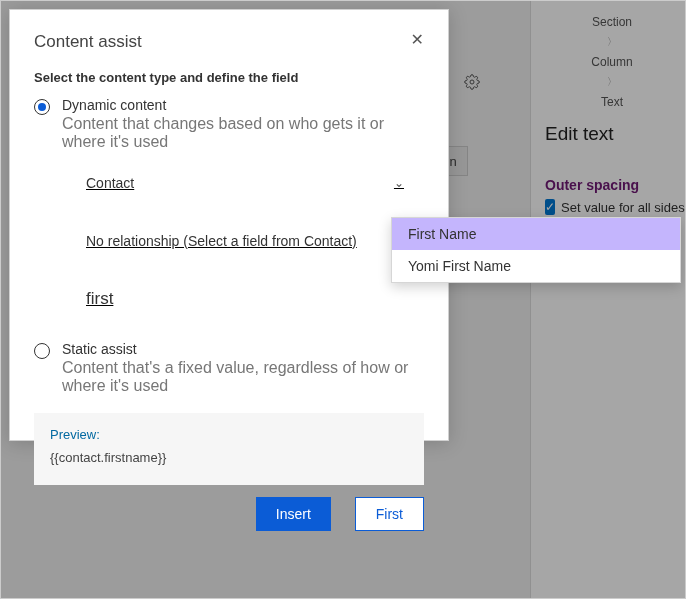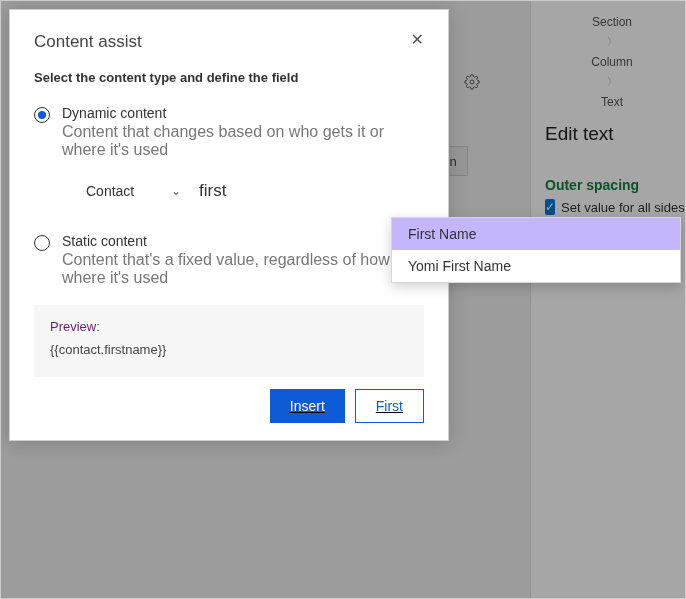--- a/index.html
+++ b/index.html
@@ -4,50 +4,50 @@
 <style>
   * { box-sizing: border-box; margin: 0; padding: 0; font-family: "Segoe UI", Arial, sans-serif; }
   body { width: 686px; height: 599px; background: #f0f0f0; position: relative; overflow: hidden; border: 1px solid #ccc; }
 
   
   .bg-overlay { position: absolute; inset: 0; background: rgba(0,0,0,0.35); z-index: 3; }
   .side-panel { position: absolute; top: 0; right: 0; width: 155px; height: 100%; background: #fff; border-left: 1px solid #ddd; padding: 14px 6px 14px 14px; z-index: 2; font-size: 13px; color: #333; }
   .breadcrumb { font-size: 12px; color: #555; display: flex; gap: 6px; align-items: center; white-space: nowrap; flex-direction: column; }
   .breadcrumb .sep { color: #888; font-size: 10px; }
   .panel-title { font-size: 19px; font-weight: 400; margin-top: 14px; color: #222; }
-  .panel-subheading { margin-top: 32px; font-weight: 600; font-size: 14px; color: #15803d; }
+  .panel-subheading { margin-top: 32px; font-weight: 600; font-size: 14px; color: #701a75; }
   .check-row { display: flex; align-items: center; margin-top: 6px; gap: 6px; font-size: 13px; white-space: nowrap; }
   .checkbox { width: 16px; height: 16px; background: #0078d4; color:#fff; display:flex; align-items:center; justify-content:center; font-size:12px; border-radius:2px; }
   .number-box { margin-top: 12px; width: 130px; height: 32px; border: 1px solid #888; background: #e5e5e5; display:flex; align-items:center; padding: 0 8px; position: relative; font-size: 13px; color:#333; }
   .number-box .spin { position:absolute; right:4px; top:2px; display:flex; flex-direction:column; font-size:9px; color:#555; line-height:10px;}
   .gear-btn { position: absolute; top: 68px; right: 200px; width: 26px; height: 26px; display:flex; align-items:center; justify-content:center; color:#555; z-index:2; }
   .gear-btn svg { width:16px; height:16px; stroke:#555; fill:none; stroke-width:1.5;}
   .pill { position:absolute; top:145px; left:410px; height:30px; background:#e8e8e8; border:1px solid #ccc; padding:0 10px; display:flex; align-items:center; font-size:13px; color:#444; z-index:1; }
 
   
   .modal { position: absolute; top: 8px; left: 8px; width: 440px; height: 432px; background: #fff; border: 1px solid #d0d0d0; z-index: 10; padding: 22px 24px; box-shadow: 0 2px 18px rgba(0,0,0,0.18); display:flex; flex-direction:column; }
   .modal-header { display:flex; justify-content:space-between; align-items:flex-start; }
   .modal-title { font-size: 17px; font-weight: 400; color: #444; }
   .close-btn { font-size: 16px; color: #555; cursor:pointer; line-height:1; }
   .modal-sub { font-size: 13px; font-weight: 600; color:#333; margin-top: 18px; }
   .radio-group { margin-top: 12px; }
-  .radio-row { display:flex; align-items:flex-start; gap: 12px; margin-top: 8px; }
+  .radio-row { display:flex; align-items:flex-start; gap: 12px; }
   .radio { width: 16px; height: 16px; border: 1px solid #333; border-radius: 50%; margin-top: 2px; display:flex; align-items:center; justify-content:center; flex-shrink:0; }
   .radio.selected::after { content:""; width:8px; height:8px; border-radius:50%; background:#0b5cd6; }
   .radio-label { font-size: 14px; color: #333; }
   .radio-desc { font-size: 16px; color: #777; margin-top: 2px; }
-  .dropdowns { margin-left: 48px; margin-top: 14px; display:flex; flex-direction:row; gap: 6px; }
+  .dropdowns { margin-left: 48px; margin-top: 14px; display:flex; flex-direction:column; gap: 22px; text-decoration: underline; }
   .dd { width: 330px; height: 36px; background:#fff; display:flex; align-items:center; justify-content:space-between; padding: 0 8px 0 4px; font-size:14px; color:#333; cursor:pointer; }
   .dd .chev { font-size: 12px; color:#555; }
   .autocomplete-input { width: 330px; height: 36px; padding: 0 4px; font-size:17px; color:#333; border:none; outline:none; background:#fff; }
   .static-row { margin-top: 24px; }
   .preview-box { margin-top: 18px; background:#f6f6f6; padding: 14px 16px; font-size:13px; color:#444; min-height: 72px; }
-  .preview-label { font-size:13px; color:#701a75; }
+  .preview-label { font-size:13px; color:#0369a1; }
   .preview-value { margin-top: 8px; }
-  .modal-footer { margin-top: auto; display:flex; justify-content:flex-end; gap: 10px; padding-top: 12px; text-decoration: underline; }
+  .modal-footer { margin-top: auto; display:flex; justify-content:flex-end; gap: 24px; padding-top: 12px; }
   .btn-primary { background:#0b5cd6; color:#fff; border:none; padding: 8px 20px; font-size:14px; cursor:pointer; }
   .btn-secondary { background:#fff; color:#0b5cd6; border:1px solid #0b5cd6; padding: 8px 20px; font-size:14px; cursor:pointer; }
 
   
   .ac-popup { position:absolute; top: 216px; left: 390px; width: 290px; background:#fff; border:1px solid #d6d6d6; box-shadow: 0 4px 12px rgba(0,0,0,0.18); z-index: 20; font-size:14px; color:#333; }
   .ac-item { padding: 8px 16px; cursor:pointer; }
   .ac-item.hover { background:#c4b5fd; }
 
 </style>
 </head>
@@ -106,27 +106,31 @@
         <div class="radio-label">Dynamic content</div>
         <div class="radio-desc">Content that changes based on who gets it or where it's used</div>
       </div>
     </div>
 
     <div class="dropdowns">
       <div class="dd">
         <span>Contact</span>
         <span class="chev">⌄</span>
       </div>
+      <div class="dd">
+        <span>No relationship (Select a field from Contact)</span>
+        <span class="chev">⌄</span>
+      </div>
       <input class="autocomplete-input" value="first" style="">
     </div>
 
     <div class="radio-row static-row">
       <div class="radio"></div>
       <div>
-        <div class="radio-label">Static content</div>
+        <div class="radio-label">Static assist</div>
         <div class="radio-desc">Content that's a fixed value, regardless of how or where it's used</div>
       </div>
     </div>
   </div>
 
   <div class="preview-box">
     <div class="preview-label">Preview:</div>
     <div class="preview-value">{{contact.firstname}}</div>
   </div>
 

